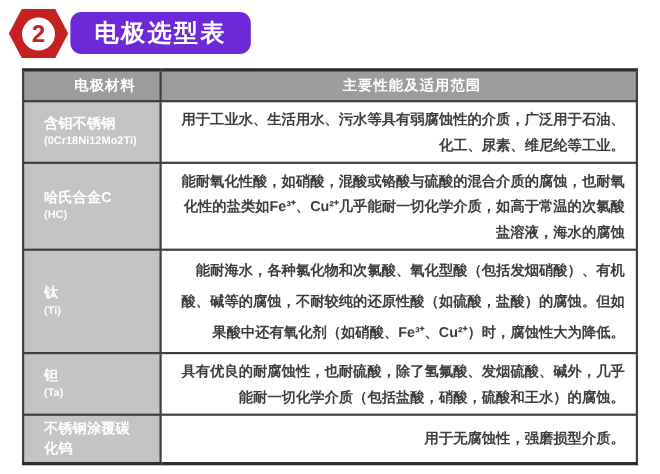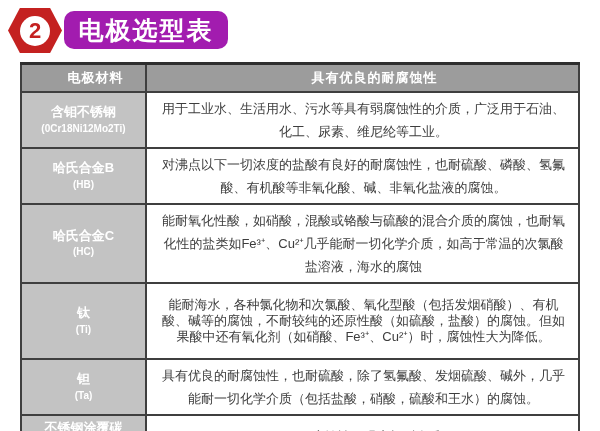--- a/index.html
+++ b/index.html
@@ -13,43 +13,43 @@
 
   .hex-badge { position:absolute; left:8px; top:8px; width:54px; height:45px;
                background:#c42120;
                clip-path:polygon(0 50%, 22% 0, 78% 0, 100% 50%, 78% 100%, 22% 100%);
                display:flex; align-items:center; justify-content:center; }
   .hex-inner { width:30px; height:30px; background:#ffffff; border-radius:50%;
                display:flex; align-items:center; justify-content:center;
                color:#c42120; font-size:22px; font-weight:bold; line-height:1; }
 
   .title-banner { position:absolute; left:64px; top:11px; width:164px; height:38px;
-                  background:#a21caf; border-radius:10px;
+                  background:#6d28d9; border-radius:10px;
                   display:flex; align-items:center; justify-content:center;
-                  color:#ffffff; font-size:25px; font-weight:bold; letter-spacing:2px; }
+                  color:#ffffff; font-size:22px; font-weight:bold; letter-spacing:2px; }
 
   
   .tbl { position:absolute; left:20px; top:62px; width:560px;
          border-collapse:collapse; table-layout:fixed; }
   .tbl col.c1 { width:125px; }
   .tbl th, .tbl td { border:2px solid #3f3f3f; vertical-align:middle;padding-left:24px; }
   .tbl tr:first-child th { border-top:3px solid #2e2e2e; }
   .tbl tr:last-child td { border-bottom:3px solid #2e2e2e; }
 
   th.h-cell { background:#9c9c9c; color:#ffffff; font-size:13px; font-weight:bold;
               height:26px; text-align:center; letter-spacing:1px; }
 
   td.mat-cell { background:#c3c3c3; color:#ffffff; font-weight:bold;
-                text-align:center; font-size:13px; line-height:1.4; padding:3px 18px; }
+                font-size:13px; line-height:1.4; padding:3px 18px; }
   .mat-code { font-size:10px; font-weight:bold; }
 
-  td.perf-cell { background:#ffffff; color:#3d3d3d; font-weight:normal;
+  td.perf-cell { background:#ffffff; color:#3d3d3d; font-weight:bold;
                  font-size:13px; line-height:23px; padding:4px 10px 4px 12px;
-                 text-align:center; }
-  tr.row-ti td.perf-cell { line-height:16px; }
+                 text-align:right; }
+  tr.row-ti td.perf-cell { line-height:28px; }
 
   tr.r-h1 { height:28px; } tr.r1 { height:48px; } tr.r2 { height:46px; }
   tr.r3 { height:62px; } tr.r4 { height:76px; } tr.r5 { height:50px; }
   tr.r6 { height:25px; }
 </style>
 </head>
 <body>
 
 <div class="page">
 
@@ -61,38 +61,31 @@
   </div>
 
   <table class="tbl">
     <colgroup>
         <col class="c1">
         <col>
       </colgroup>
     <tbody>
       <tr class="r-h1">
         <th class="h-cell">电极材料</th>
-        <th class="h-cell">具有优良的耐腐蚀性</th>
+        <th class="h-cell">主要性能及适用范围</th>
       </tr>
 
       <tr class="r1">
         <td class="mat-cell">
           <div>含钼不锈钢</div>
           <div class="mat-code">(0Cr18Ni12Mo2Ti)</div>
         </td>
         <td class="perf-cell">用于工业水、生活用水、污水等具有弱腐蚀性的介质，广泛用于石油、化工、尿素、维尼纶等工业。</td>
       </tr>
 
-      <tr class="r2">
-        <td class="mat-cell">
-          <div>哈氏合金B</div>
-          <div class="mat-code">(HB)</div>
-        </td>
-        <td class="perf-cell">对沸点以下一切浓度的盐酸有良好的耐腐蚀性，也耐硫酸、磷酸、氢氟酸、有机酸等非氧化酸、碱、非氧化盐液的腐蚀。</td>
-      </tr>
 
       <tr class="r3">
         <td class="mat-cell">
           <div>哈氏合金C</div>
           <div class="mat-code">(HC)</div>
         </td>
         <td class="perf-cell">能耐氧化性酸，如硝酸，混酸或铬酸与硫酸的混合介质的腐蚀，也耐氧化性的盐类如Fe³⁺、Cu²⁺几乎能耐一切化学介质，如高于常温的次氯酸盐溶液，海水的腐蚀</td>
       </tr>
 
       <tr class="r4 row-ti">

